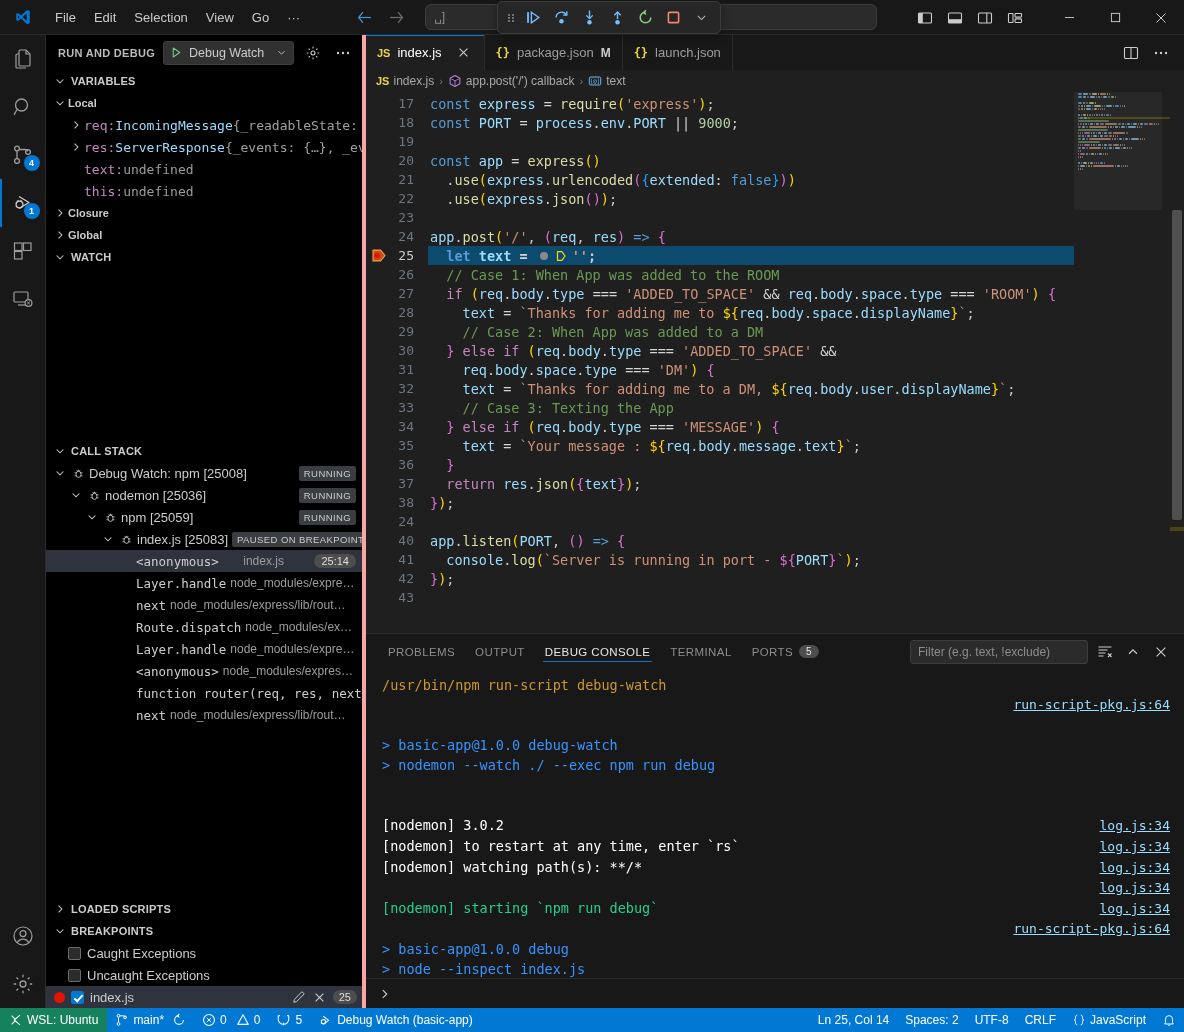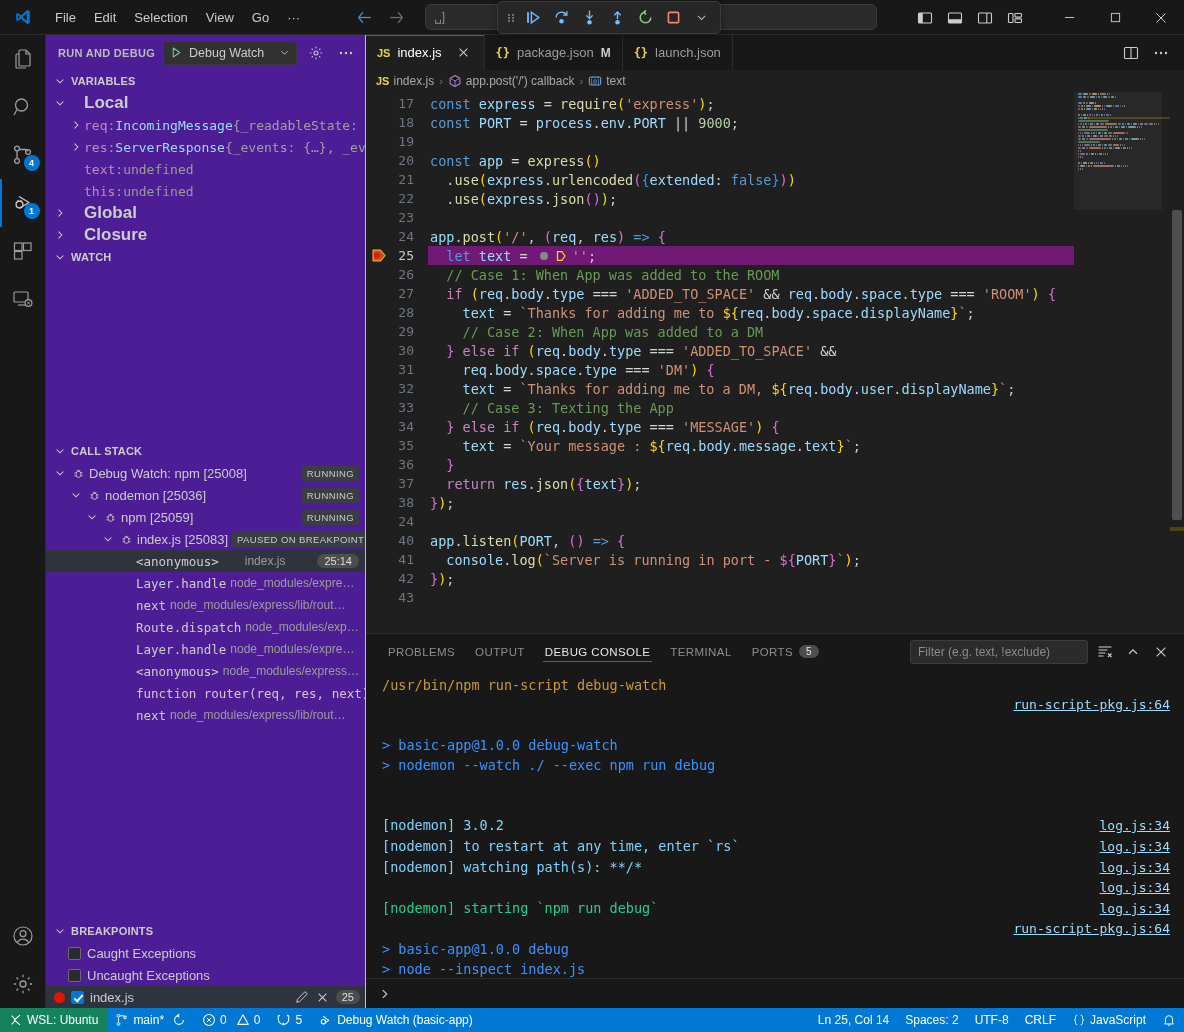--- a/index.html
+++ b/index.html
@@ -59,22 +59,22 @@
   }
   .act .badge {
     position: absolute; right: 6px; bottom: 8px; background: #0078d4; color: #fff;
     font-size: 9px; font-weight: bold; min-width: 16px; height: 16px; border-radius: 8px;
     display: flex; align-items: center; justify-content: center; padding: 0 3px;
   }
   .act-spacer { flex: 1; }
 
   
   .sidebar {
-    width: 320px; background: #4c1d95; display: flex; flex-direction: column;
-    border-right: 1px solid #fca5a5; flex: 0 0 320px; min-height: 0;
+    width: 320px; background: #000000; display: flex; flex-direction: column;
+    border-right: 4px solid #fca5a5; flex: 0 0 320px; min-height: 0;
   }
   .sb-header {
     height: 35px; display: flex; align-items: center; padding: 0 8px 0 12px; gap: 8px; flex: 0 0 35px;
   }
   .sb-title { font-size: 11px; font-weight: bold; letter-spacing: .3px; color: #bbbbbb; text-transform: uppercase; }
   .launch-sel {
     flex: 1; height: 24px; background: #313131; border: 1px solid #3c3c3c; border-radius: 3px;
     display: flex; align-items: center; padding: 0 6px; gap: 6px; font-size: 12.5px; color: #cccccc; max-width: 160px;
   }
   .sb-icon { width: 22px; height: 22px; display: flex; align-items: center; justify-content: center; }
@@ -85,21 +85,21 @@
     font-size: 11px; font-weight: bold; color: #cccccc; letter-spacing: .2px; flex: 0 0 22px;
   }
   .chev { width: 16px; height: 16px; display: flex; align-items: center; justify-content: center; }
   .sec-body { overflow: hidden; }
 
   .vrow {
     height: 22px; display: flex; align-items: center; font-size: 13px;
     font-family: "DejaVu Sans Mono", monospace; white-space: nowrap; overflow: hidden; padding-right: 4px;
   }
   .twist { width: 16px; flex: 0 0 16px; display: flex; align-items: center; justify-content: center; }
-  .vname-scope { font-family: "Liberation Sans", sans-serif; font-weight: bold; font-size: 17px; color: #cccccc; margin-left: 16px; }
+  .vname-scope { font-family: "Liberation Sans", sans-serif; font-weight: bold; font-size: 11px; color: #cccccc; }
   .vname { color: #c586c0; }
   .vtype { color: #9cdcfe; }
   .vval { color: #a0a0a0; }
   .vundef { color: #9b9b9b; }
 
   
   .watch-body { height: 172px; }
 
   
   .cs-body { height: 0; flex: 1 1 auto; overflow: hidden; }
@@ -163,21 +163,21 @@
     padding-right: 14px; font-family: "DejaVu Sans Mono", monospace; font-size: 13px; color: #6e7681;
     position: relative;
   }
   .gline.cur { color: #cccccc; }
   .gline .bpglyph { position: absolute; left: 6px; top: 3px; }
   .codepane { flex: 1; position: relative; padding-top: 2px; min-width: 0; overflow: hidden; }
   .cline {
     height: 19px; display: flex; align-items: center; white-space: pre;
     font-family: "DejaVu Sans Mono", monospace; font-size: 13.5px; color: #cccccc; padding-left: 2px;
   }
-  .cline.hl { background: #701a75; }
+  .cline.hl { background: #0c4a6e; font-weight: bold; }
   .k { color: #569cd6; }        
   .kp { color: #c586c0; }       
   .v { color: #9cdcfe; }        
   .f { color: #dcdcaa; }        
   .s { color: #ce9178; }        
   .n { color: #b5cea8; }        
   .c { color: #6a9955; }        
   .p { color: #cccccc; }        
   .y { color: #ffd700; }        
   .y2 { color: #da70d6; }       
@@ -217,21 +217,21 @@
 
   .console { flex: 1; position: relative; overflow: hidden; padding: 6px 0 0 16px; }
   .crow {
     min-height: 20px; display: flex; align-items: baseline; font-family: "DejaVu Sans Mono", monospace;
     font-size: 13.5px; line-height: 20px; padding-right: 14px;
   }
   .ctext { white-space: pre; }
   .csrc { margin-left: auto; color: #9cdcfe; text-decoration: underline; font-size: 13px; white-space: nowrap; }
   .c-orange { color: #cd9731; }
   .c-blue   { color: #3794ff; }
-  .c-yellow { color: #7dd3fc; }
+  .c-yellow { color: #ffffff; }
   .c-green  { color: #23d18b; }
   .console-input {
     height: 30px; display: flex; align-items: center; gap: 6px; border-top: 1px solid #2b2b2b;
     padding-left: 12px; flex: 0 0 30px;
   }
 
   
   .statusbar {
     height: 24px; flex: 0 0 24px; background: #0078d4; display: flex; align-items: center;
     color: #ffffff; font-size: 12px;
@@ -542,29 +542,29 @@
               <span class="twist"></span>
               <span class="vname">this:</span> 
               <span class="vundef">undefined</span>
             </div>
             <div class="vrow" style="padding-left: 6px;">
               <span class="twist">
                 <svg width="12" height="12" viewBox="0 0 16 16">
                   <path d="M6 3.5L10.5 8 6 12.5" stroke="#cccccc" stroke-width="1.4" fill="none"></path>
                 </svg>
               </span>
-              <span class="vname-scope">Global</span>
+              <span class="vname-scope">Closure</span>
             </div>
             <div class="vrow" style="padding-left: 6px;">
               <span class="twist">
                 <svg width="12" height="12" viewBox="0 0 16 16">
                   <path d="M6 3.5L10.5 8 6 12.5" stroke="#cccccc" stroke-width="1.4" fill="none"></path>
                 </svg>
               </span>
-              <span class="vname-scope">Closure</span>
+              <span class="vname-scope">Global</span>
             </div>
           </div>
       </div>
 
       <div class="section">
         <div class="sec-header">
           <span class="chev">
             <svg width="12" height="12" viewBox="0 0 16 16">
                 <path d="M3.5 6l4.5 4.5L12.5 6" stroke="#cccccc" stroke-width="1.4" fill="none"></path>
               </svg>
@@ -680,20 +680,30 @@
               <span class="frame-mono">function router(req, res, next) {.pŕ</span>
             </div>
             <div class="csrow" style="padding-left: 70px;">
               <span class="twist"></span>
               <span class="frame-mono">next</span>
               <span class="cs-sub">node_modules/express/lib/rout…</span>
             </div>
           </div>
       </div>
 
+      <div class="section">
+        <div class="sec-header">
+          <span class="chev">
+            <svg width="12" height="12" viewBox="0 0 16 16">
+                <path d="M6 3.5L10.5 8 6 12.5" stroke="#cccccc" stroke-width="1.4" fill="none"></path>
+              </svg>
+          </span>
+          <span>LOADED SCRIPTS</span>
+        </div>
+      </div>
 
       <div class="section">
         <div class="sec-header">
           <span class="chev">
             <svg width="12" height="12" viewBox="0 0 16 16">
                 <path d="M3.5 6l4.5 4.5L12.5 6" stroke="#cccccc" stroke-width="1.4" fill="none"></path>
               </svg>
           </span>
           <span>BREAKPOINTS</span>
         </div>

